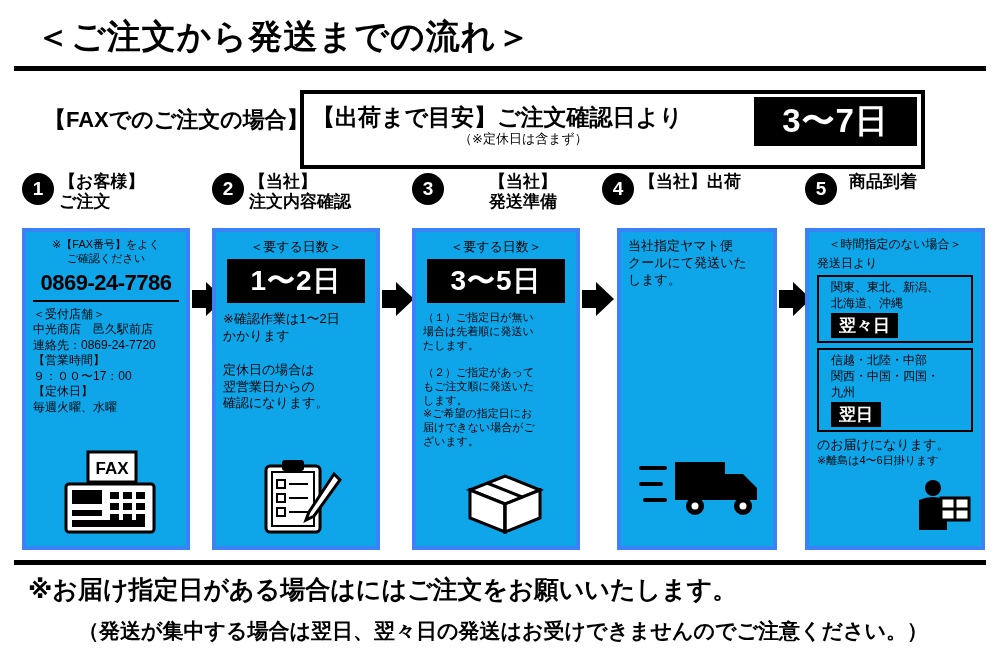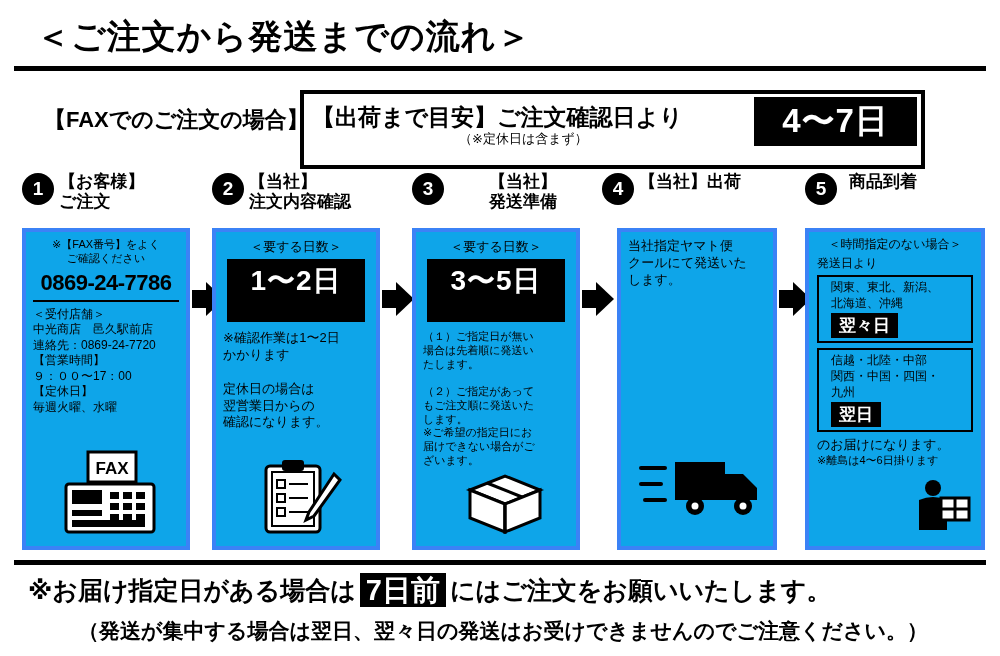--- a/index.html
+++ b/index.html
@@ -150,21 +150,21 @@
     font-size: 13px;
     text-align: center;
     margin-bottom: 3px;
   }
   .days-chip {
     background: #000;
     color: #fff;
     font-size: 28px;
     font-weight: bold;
     text-align: center;
-    padding: 3px 0 22px 0;
+    padding: 3px 0 3px 0;
     margin: 0 4px 8px 4px;
     letter-spacing: 1px;
   }
 
   
   .arrow {
     position: absolute;
     width: 0;
     height: 0;
   }
@@ -234,21 +234,21 @@
 
 <div id="page">
 
   <div class="header-title">＜ご注文から発送までの流れ＞</div>
   <div class="rule rule-top"></div>
 
   <div class="fax-label">【FAXでのご注文の場合】</div>
   <div class="banner">
     <div class="banner-text">【出荷まで目安】ご注文確認日より</div>
     <div class="banner-sub">（※定休日は含まず）</div>
-    <div class="banner-chip">4〜7日</div>
+    <div class="banner-chip">3〜7日</div>
   </div>
 
   <div class="step-head" style="left:22px; top:172px; width:180px;">
     <div class="circle-num">1</div>
     <div class="step-head-text">【お客様】
 ご注文</div>
   </div>
   <div class="box" style="left:22px; top:228px; width:168px; height:322px;">
     <div class="bx-inner">
       <div class="t11 center pre">※【FAX番号】をよく
@@ -439,18 +439,17 @@
         <line x1="30" y1="33" x2="58" y2="33" stroke="#000" stroke-width="3"></line>
         <line x1="44" y1="22" x2="44" y2="44" stroke="#000" stroke-width="3"></line>
       </svg>
     </div>
   </div>
 
   <div class="rule rule-bottom"></div>
 
   <div class="footer1">
     <span>※お届け指定日がある場合は</span>
-    <span class="footer-chip">7日前</span>
     <span>にはご注文をお願いいたします。</span>
   </div>
   <div class="footer2">（発送が集中する場合は翌日、翌々日の発送はお受けできませんのでご注意ください。）</div>
 
 </div>
 
 </body></html>

